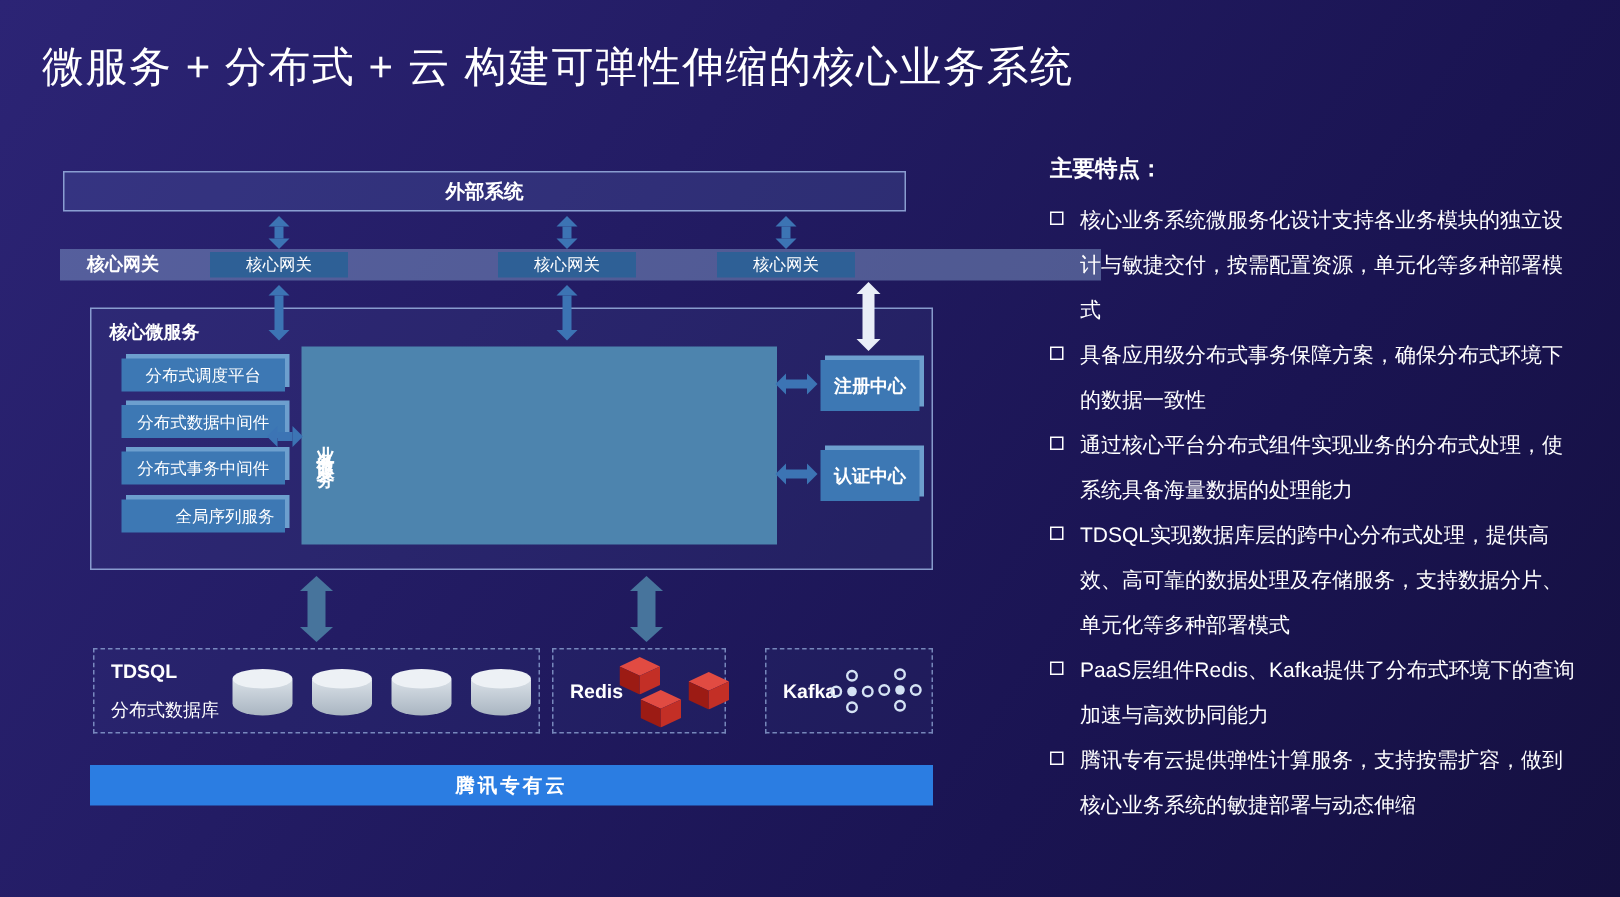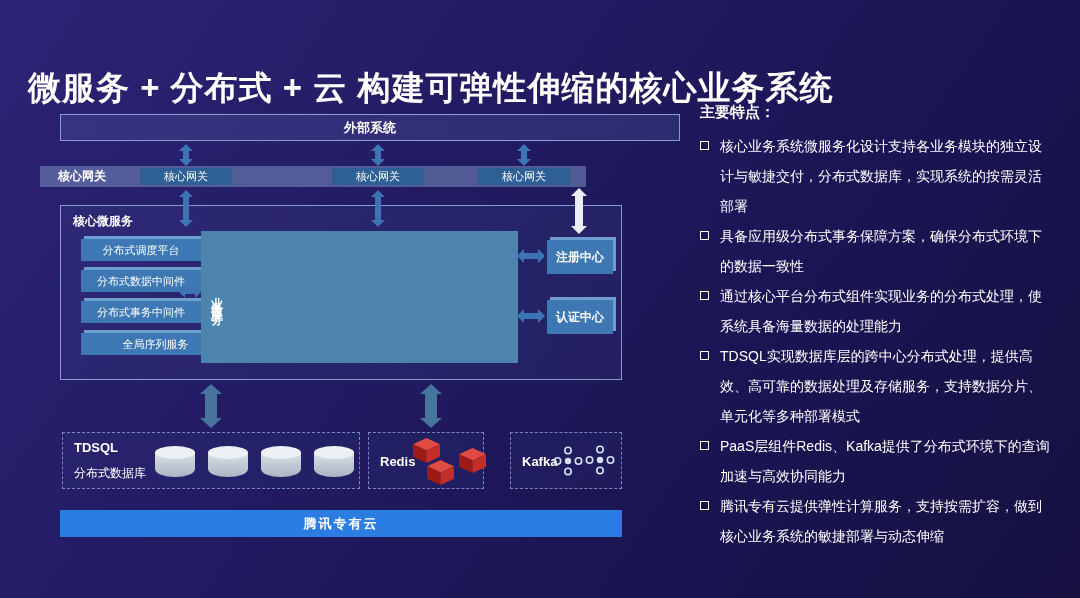--- a/index.html
+++ b/index.html
@@ -1,40 +1,40 @@
 <!DOCTYPE html>
 <html><head>
 <meta charset="utf-8">
 <style>
   * { margin:0; padding:0; box-sizing:border-box; }
   html,body { background:#0d0a2e; }
   .slide { position:relative; width:1080px; height:598px; overflow:hidden;
     background:linear-gradient(125deg,#2c2475 0%,#231c64 35%,#1a1452 70%,#151040 100%);
     font-family:"Liberation Sans","DejaVu Sans",sans-serif; color:#fff; }
   .center { display:flex; align-items:center; justify-content:center; }
-  .title { position:absolute; left:28px; top:26px; font-size:33px; font-weight:bold; letter-spacing:1px;margin-top:40px; }
-
-  
-  .ext-box { position:absolute; left:60px; top:114px; width:620px; height:27px;
+  .title { position:absolute; left:28px; top:26px; font-size:28px; font-weight:normal; letter-spacing:1px; }
+
+  
+  .ext-box { position:absolute; left:42px; top:114px; width:562px; height:27px;
     border:1px solid rgba(160,185,230,.8); background:rgba(95,120,190,.22);
     font-size:13px; font-weight:bold; }
 
   
-  .gw-band { position:absolute; left:40px; top:166px; width:546px; height:21px;
+  .gw-band { position:absolute; left:40px; top:166px; width:694px; height:21px;
     background:rgba(130,156,202,.5); }
   .gw-label { position:absolute; left:18px; top:0; height:21px; line-height:21px;
     font-size:12px; font-weight:bold; }
   .gw-node { position:absolute; top:2px; width:92px; height:17px; background:#2e6096; font-size:11px; }
   .gw-node.n1 { left:100px; } .gw-node.n2 { left:292px; } .gw-node.n3 { left:438px; }
 
   
   .core-panel { position:absolute; left:60px; top:205px; width:562px; height:175px;
     border:1px solid rgba(160,185,230,.8); background:rgba(95,120,190,.10); }
   .core-label { position:absolute; left:12px; top:7px; font-size:12px; font-weight:bold; }
-  .mw-box { position:absolute; left:20px; width:120px; height:22px; background:#3d78b4;
+  .mw-box { position:absolute; left:20px; width:109px; height:22px; background:#3d78b4;
     font-size:11px; box-shadow:3px -3px 0 0 #6d9fce; }
   .mw-box.m1{top:33px;} .mw-box.m2{top:64px;} .mw-box.m3{top:95px;} .mw-box.m4{top:127px;padding-left:29px;}
   .biz-panel { position:absolute; left:140px; top:25px; width:317px; height:132px; background:#4d84ae; }
   .biz-vlabel { position:absolute; left:7px; top:50%; transform:translateY(-50%);
     writing-mode:vertical-rl; font-size:12px; font-weight:bold; letter-spacing:4px; }
   .svc-grid { position:absolute; left:32px; top:20px; display:grid;
     grid-template-columns:repeat(3,62px); column-gap:32px; row-gap:18px; }
   .svc-box { width:62px; height:20px; background:#fff; color:#1a2c52; border:1px solid #2e4f7d;
     font-size:11px; font-weight:bold; box-shadow:3px -3px 0 0 #fff, 4px -4px 0 0 #35568a; }
   .reg-box { position:absolute; left:486px; width:66px; height:34px; background:#3d78b4;
@@ -188,21 +188,21 @@
       <circle cx="15" cy="15" r="3.2" fill="#d4e2f4"></circle>
     </svg>
   </div>
 
   <div class="cloud-bar center">腾讯专有云</div>
 
   <div class="features">
     <div class="features-heading">主要特点：</div>
     <div class="feature-item">
       <span class="bullet"></span>
-      <span class="feature-text">核心业务系统微服务化设计支持各业务模块的独立设计与敏捷交付，分布式数据库，实现系统的按需灵活部署</span>
+      <span class="feature-text">核心业务系统微服务化设计支持各业务模块的独立设计与敏捷交付，按需配置资源，单元化等多种部署模式</span>
     </div>
     <div class="feature-item">
       <span class="bullet"></span>
       <span class="feature-text">具备应用级分布式事务保障方案，确保分布式环境下的数据一致性</span>
     </div>
     <div class="feature-item">
       <span class="bullet"></span>
       <span class="feature-text">通过核心平台分布式组件实现业务的分布式处理，使系统具备海量数据的处理能力</span>
     </div>
     <div class="feature-item">

